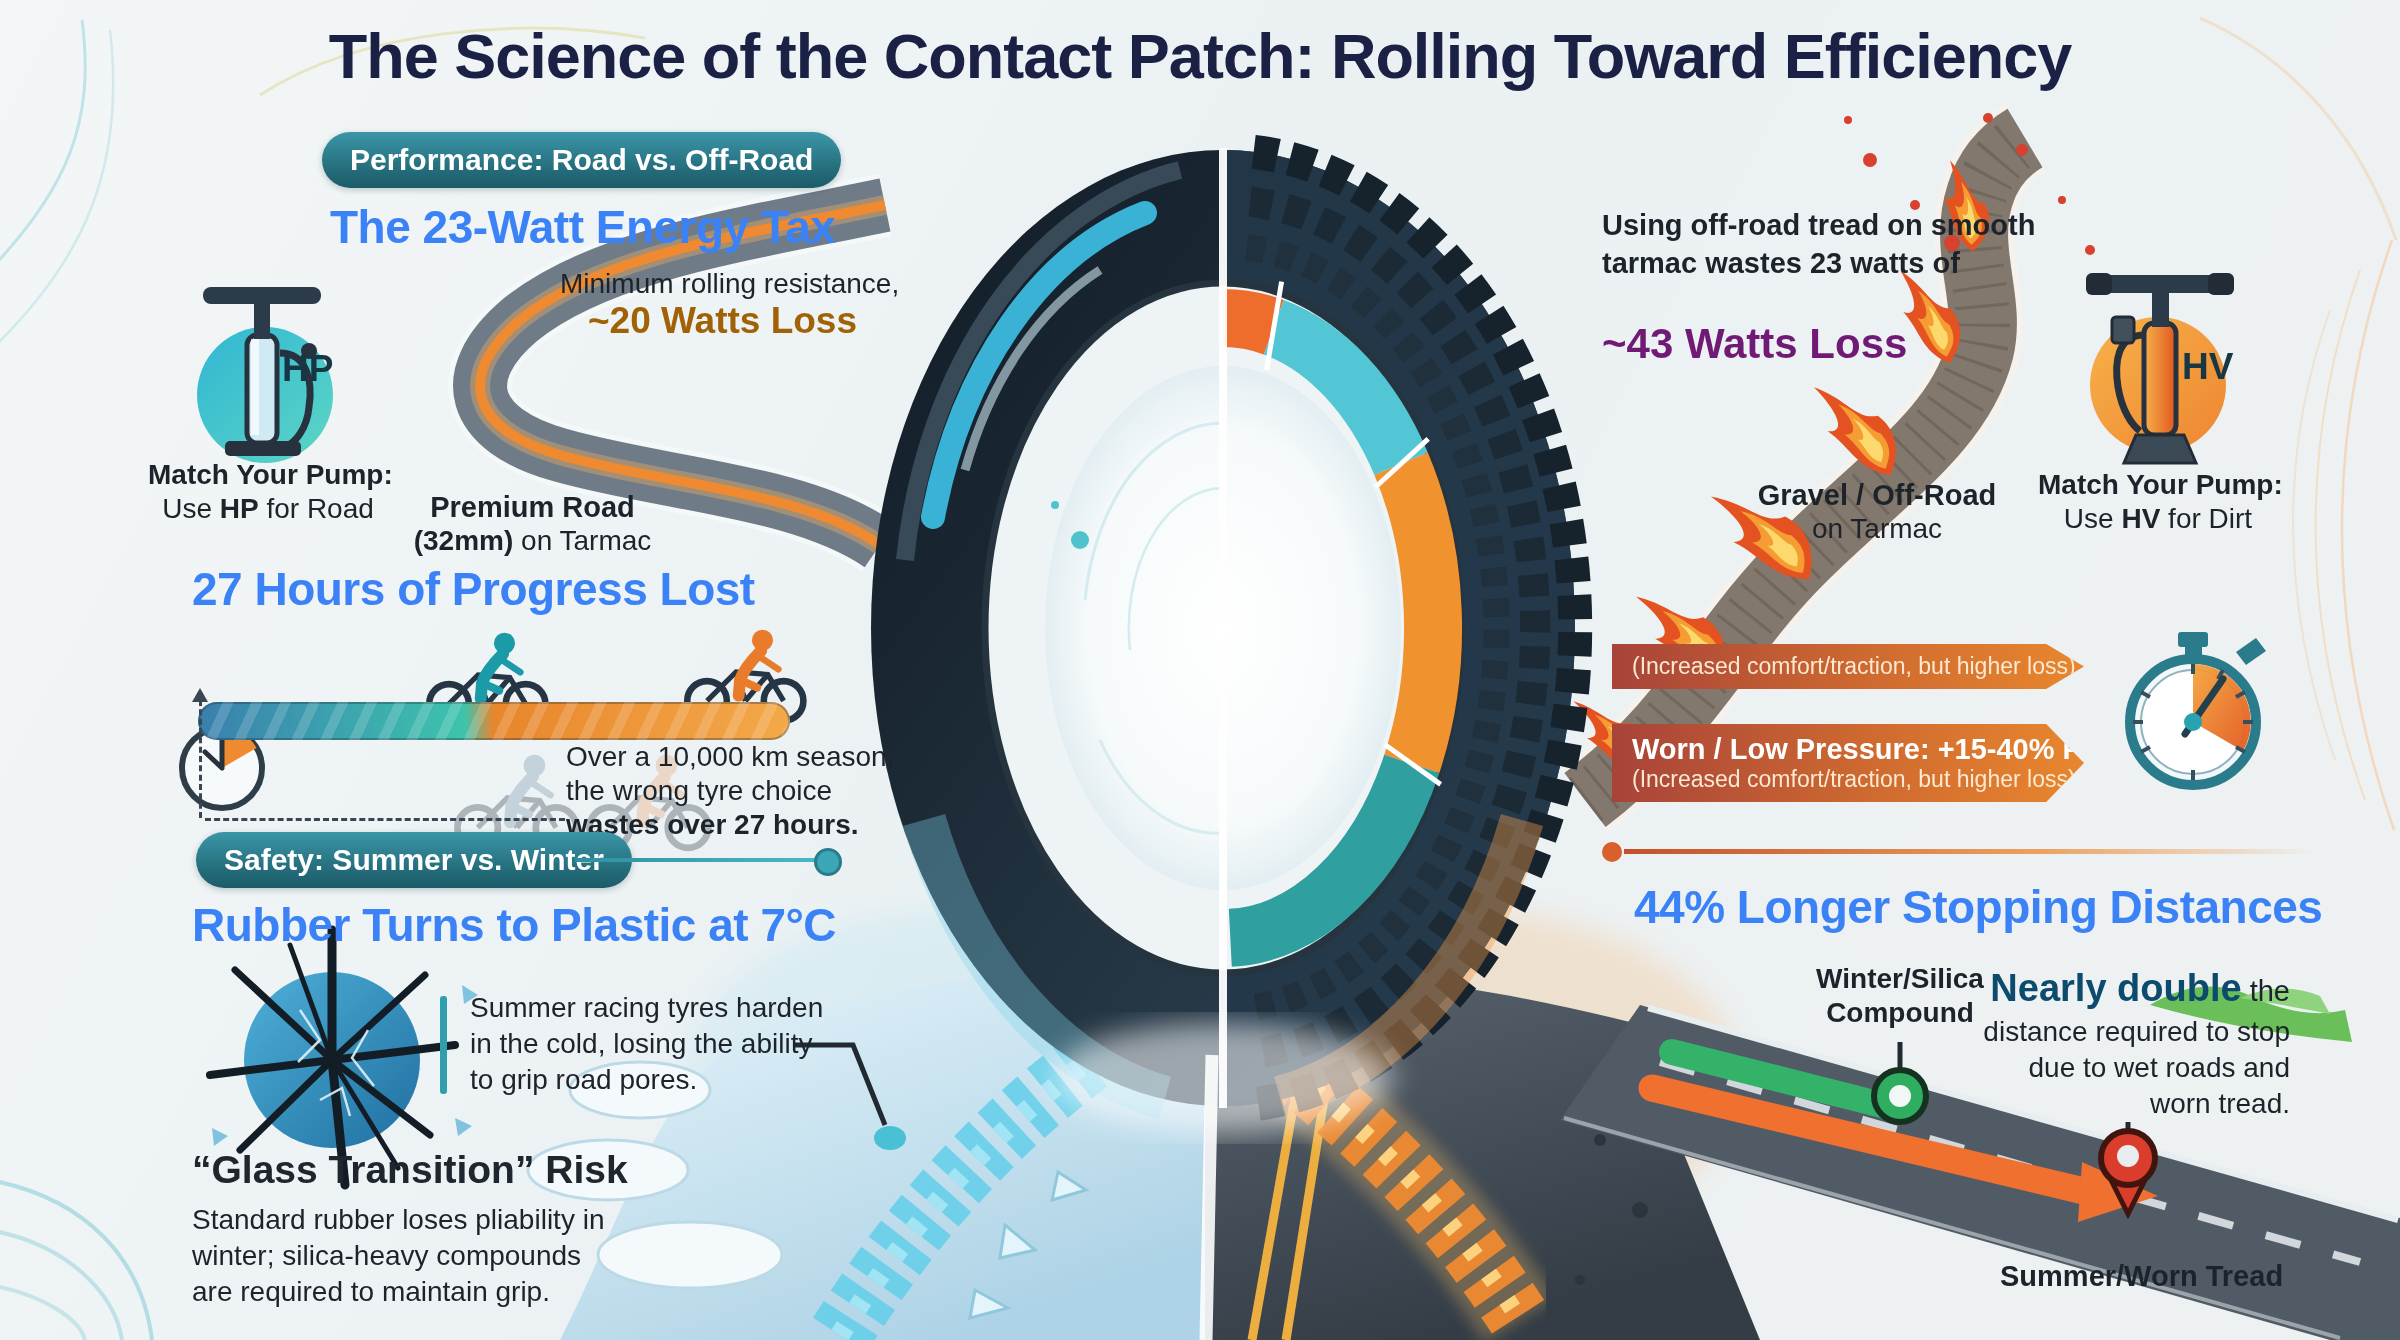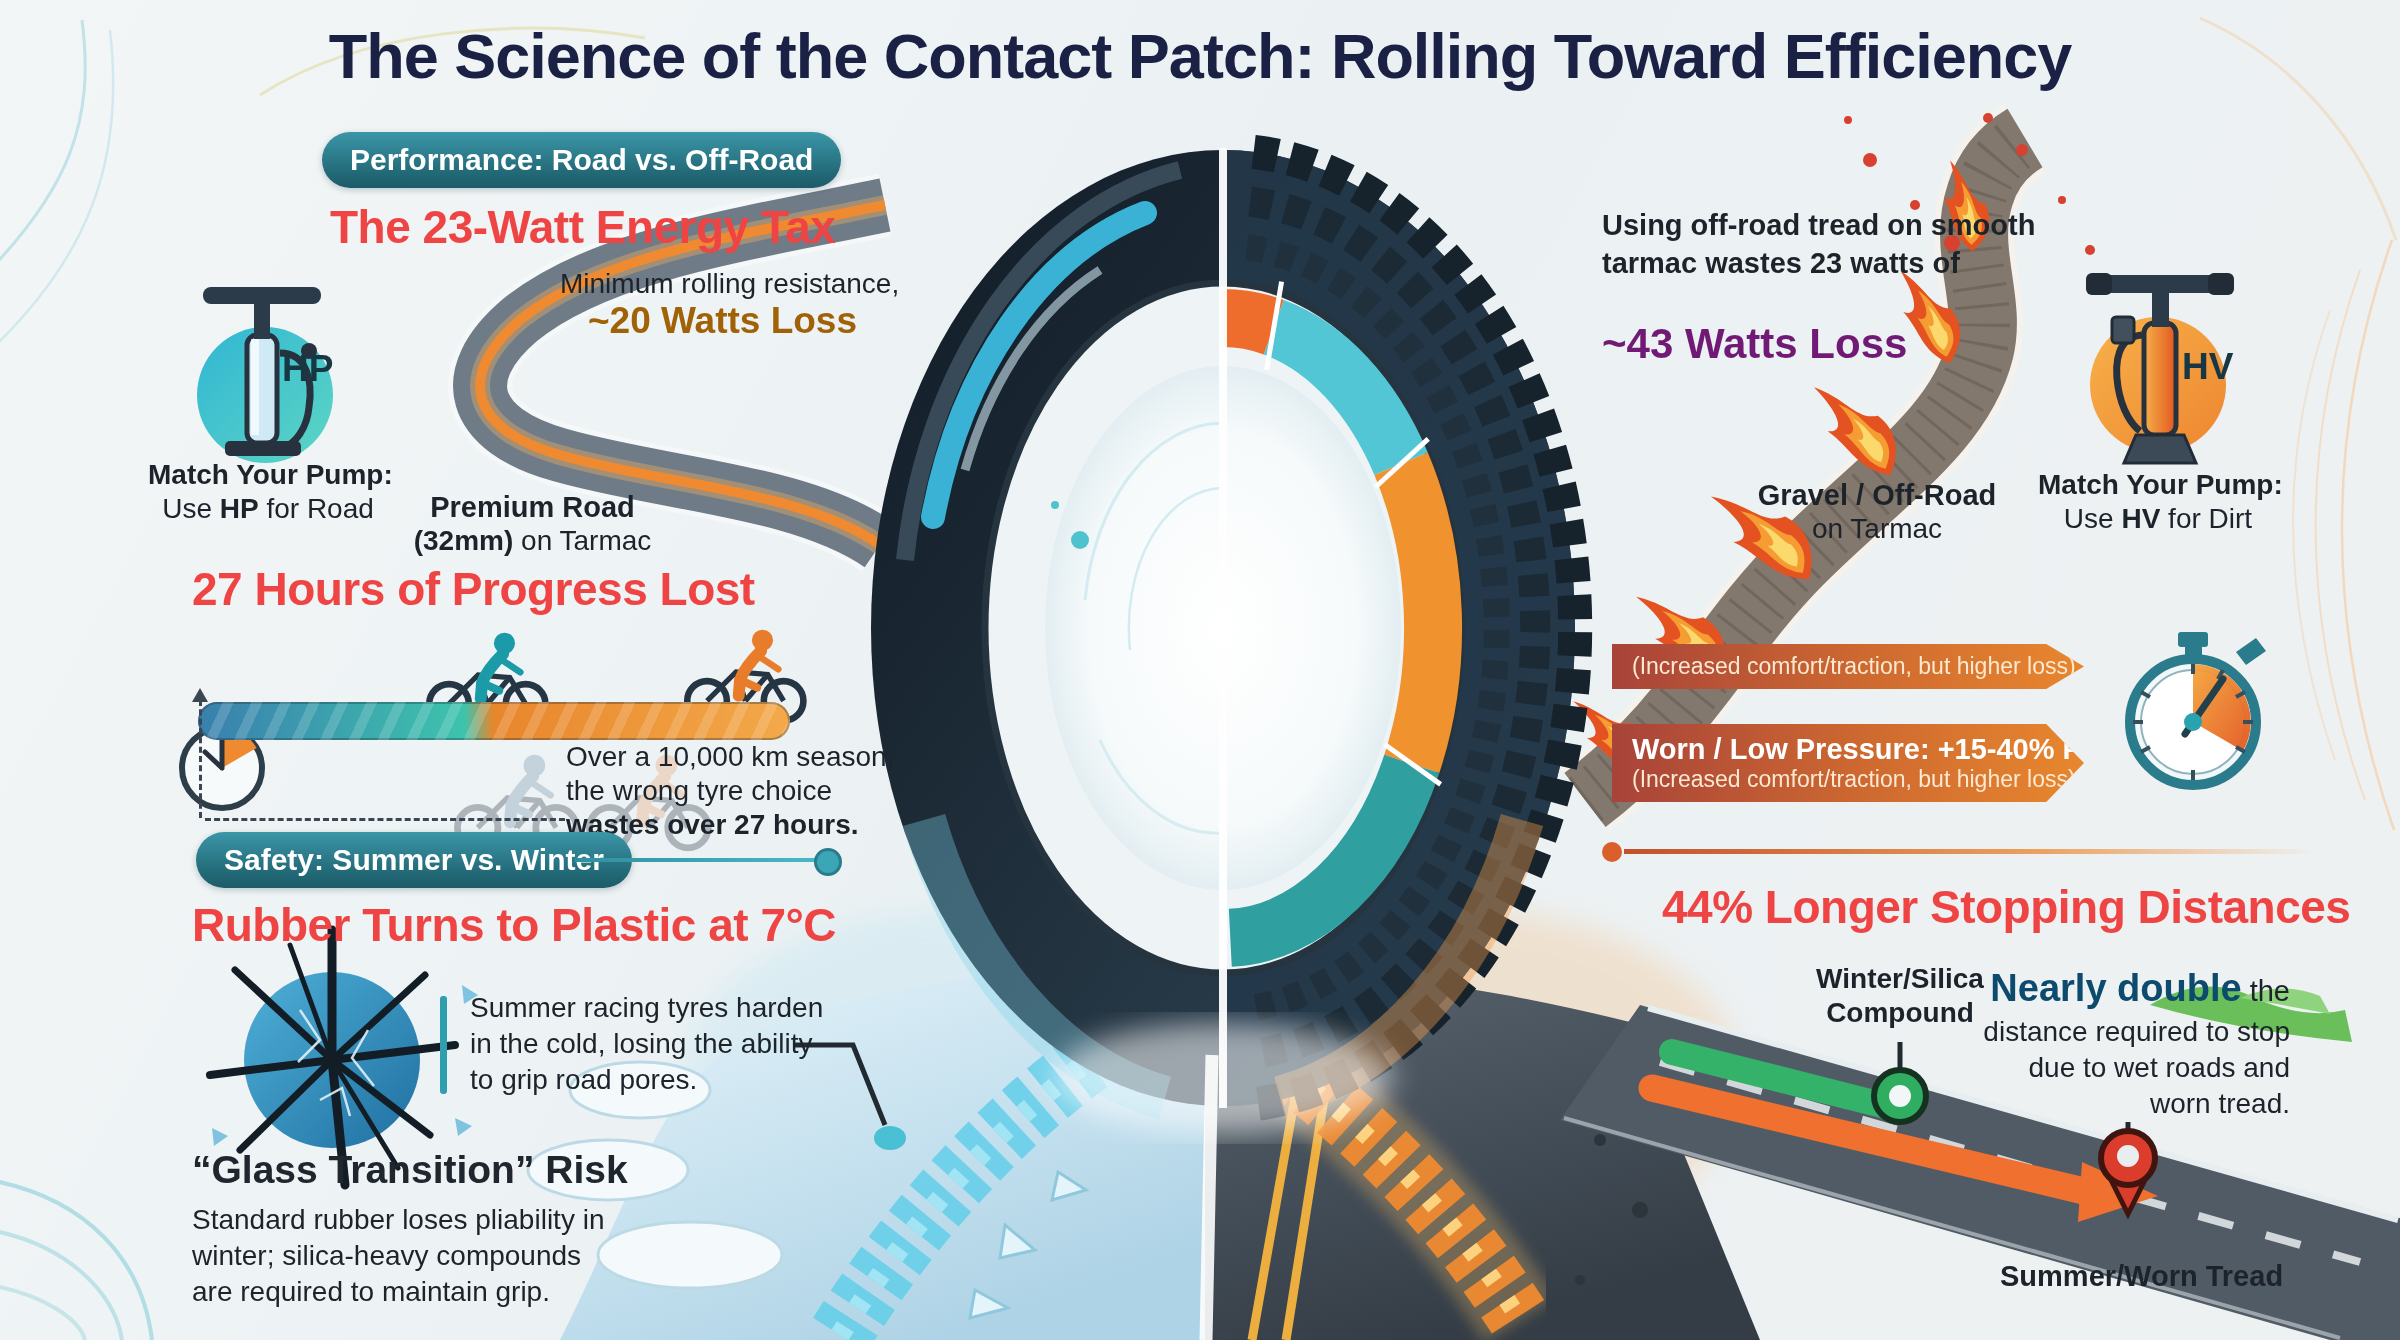--- a/index.html
+++ b/index.html
@@ -13,21 +13,21 @@
     left:0;top:20px;width:2400px;text-align:center;
     font-size:63px;font-weight:bold;color:#1a2145;letter-spacing:-1px;
   }
   .pill{
     color:#fff;font-size:30px;font-weight:bold;
     padding:11px 28px;border-radius:34px;
     background:linear-gradient(180deg,#3b96a8 0%,#226876 75%,#1d5b69 100%);
     box-shadow:0 2px 6px rgba(20,60,70,.25);
     white-space:nowrap;
   }
-  .h2{font-size:46px;font-weight:bold;color:#ef4444;letter-spacing:-0.5px;white-space:nowrap;}
+  .h2{font-size:46px;font-weight:bold;color:#3b82f6;letter-spacing:-0.5px;white-space:nowrap;}
   .h3{font-size:39px;font-weight:bold;color:#20262e;white-space:nowrap;}
   .para{font-size:28px;color:#1d232a;line-height:36px;white-space:nowrap;}
   .para-b{font-weight:bold;}
   .center{text-align:center;}
   .right{text-align:right;}
   .teal-big{font-size:37px;font-weight:bold;color:#a16207;white-space:nowrap;}
   .red-big{font-size:42px;font-weight:bold;color:#701a75;white-space:nowrap;}
   .pump-label{font-size:37px;font-weight:bold;color:#173744;}
   .bar{
     left:198px;top:702px;width:592px;height:38px;border-radius:20px;
@@ -420,21 +420,21 @@
 <div class="abs banner" style="top:644px;">
   <div class="bs">(Increased comfort/traction, but higher loss)</div>
 </div>
 <div class="abs banner" style="top:724px;">
   <div class="bt">Worn / Low Pressure: +15-40% Penalty</div>
   <div class="bs">(Increased comfort/traction, but higher loss)</div>
 </div>
 
 <div class="abs odot"></div>
 <div class="abs oline"></div>
-<div class="abs h2" style="left:1634px;top:880px;margin-left:28px;">44% Longer Stopping Distances</div>
+<div class="abs h2" style="left:1634px;top:880px;">44% Longer Stopping Distances</div>
 
 <div class="abs para center para-b" style="left:1794px;top:962px;width:212px;line-height:34px;">
   <div>Winter/Silica</div>
   <div>Compound</div>
 </div>
 
 <div class="abs para right" style="left:1940px;top:966px;width:350px;line-height:36px;font-weight:500;">
   <div style="line-height:44px;"><span class="nearly">Nearly double</span><span style="font-size:29px;"> the</span></div>
   <div>distance required to stop</div>
   <div>due to wet roads and</div>

